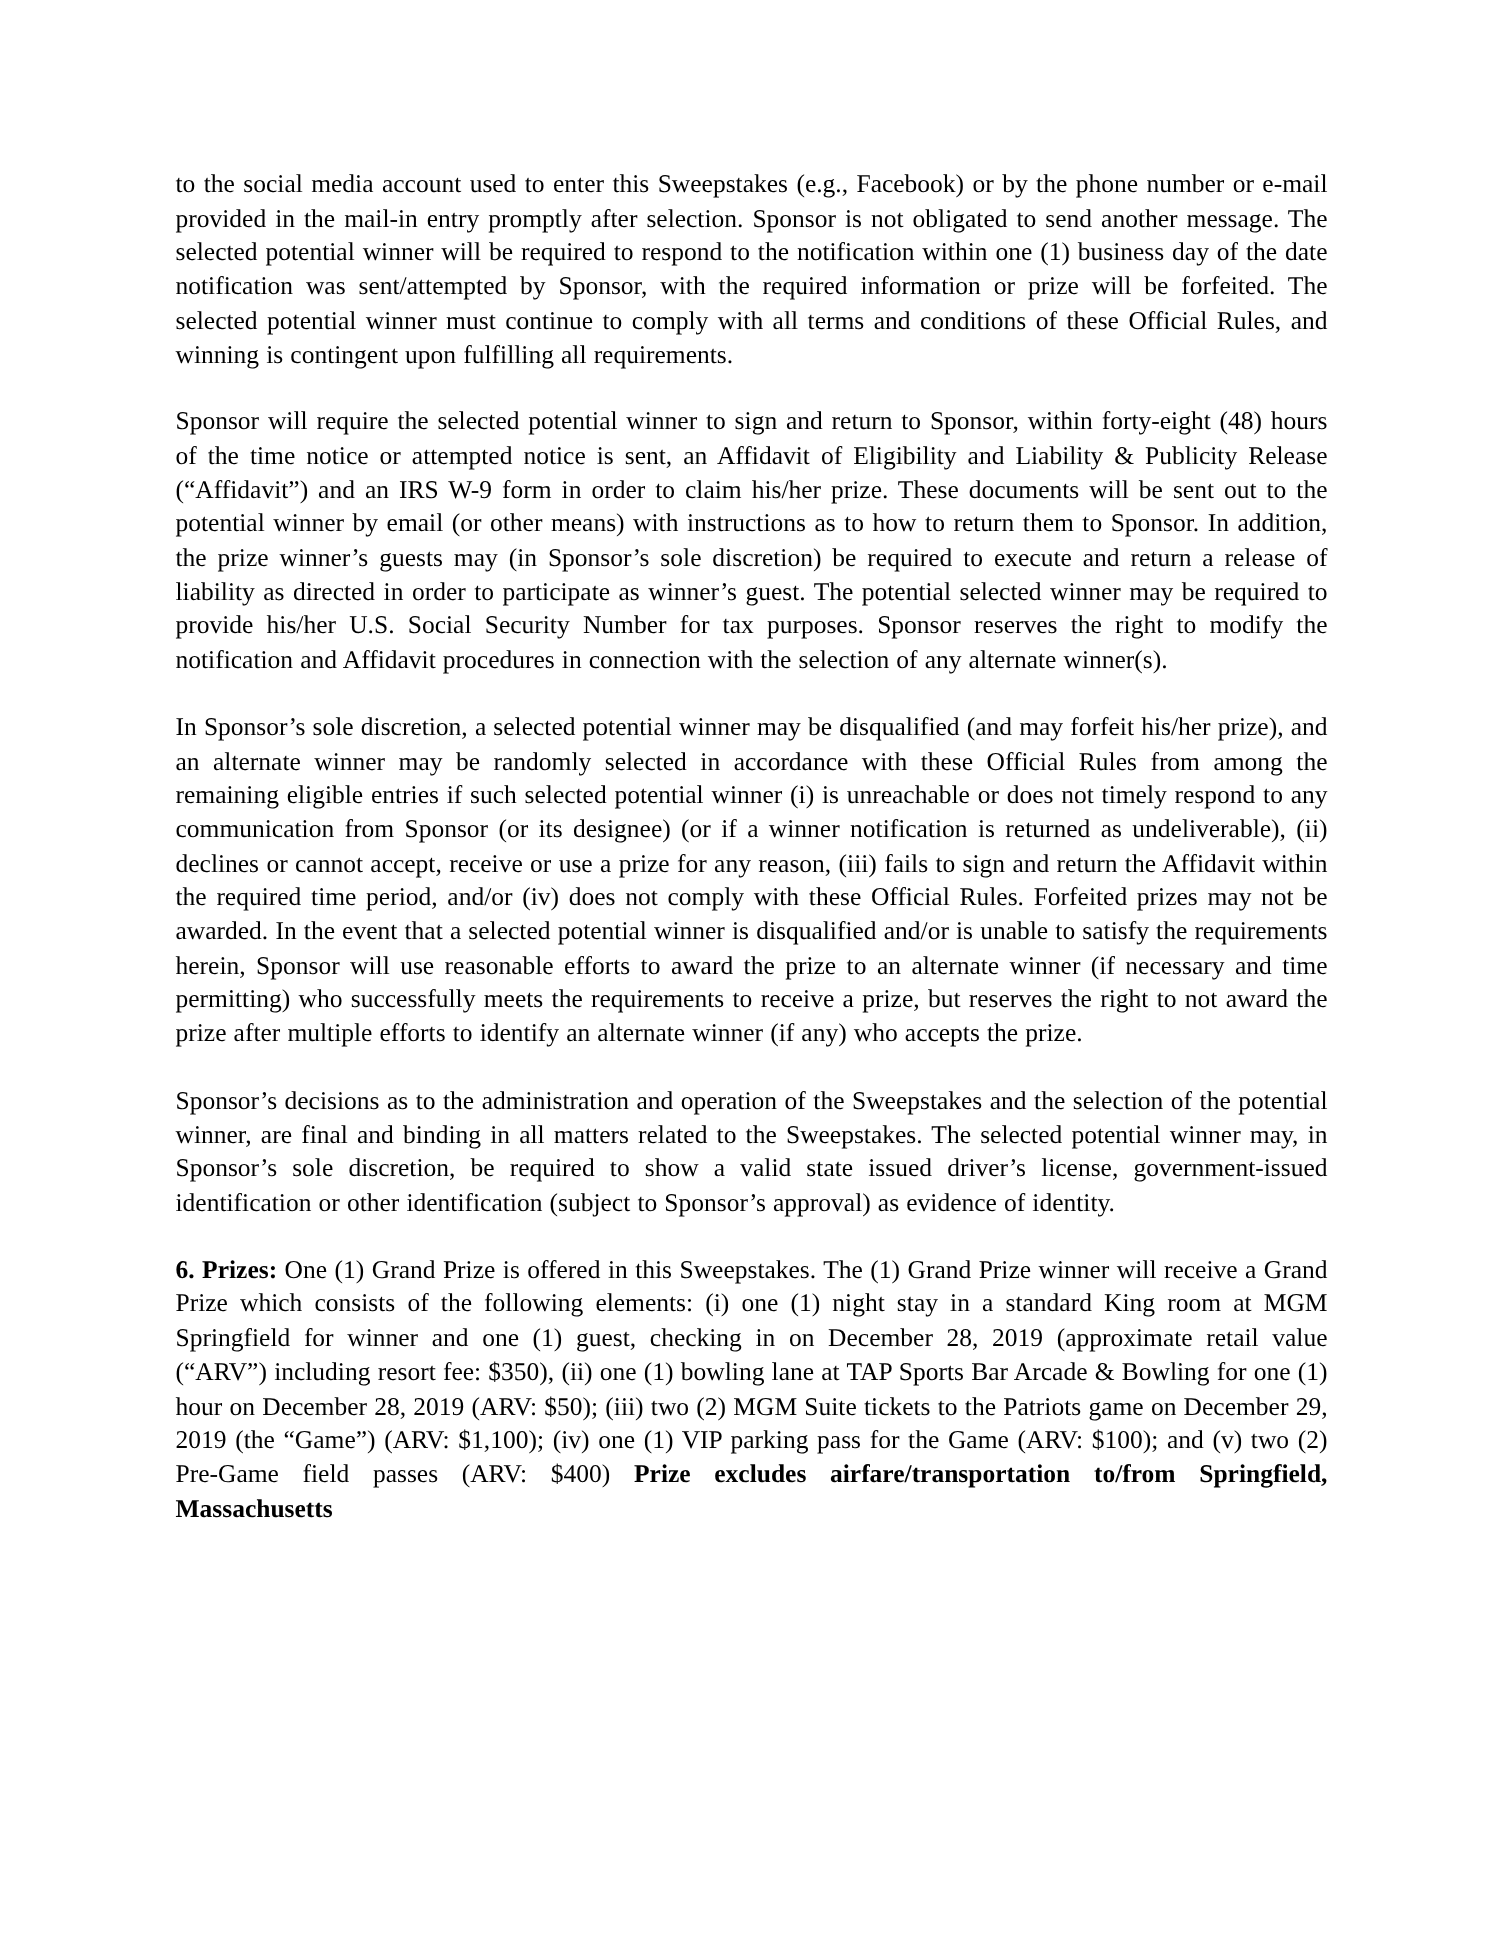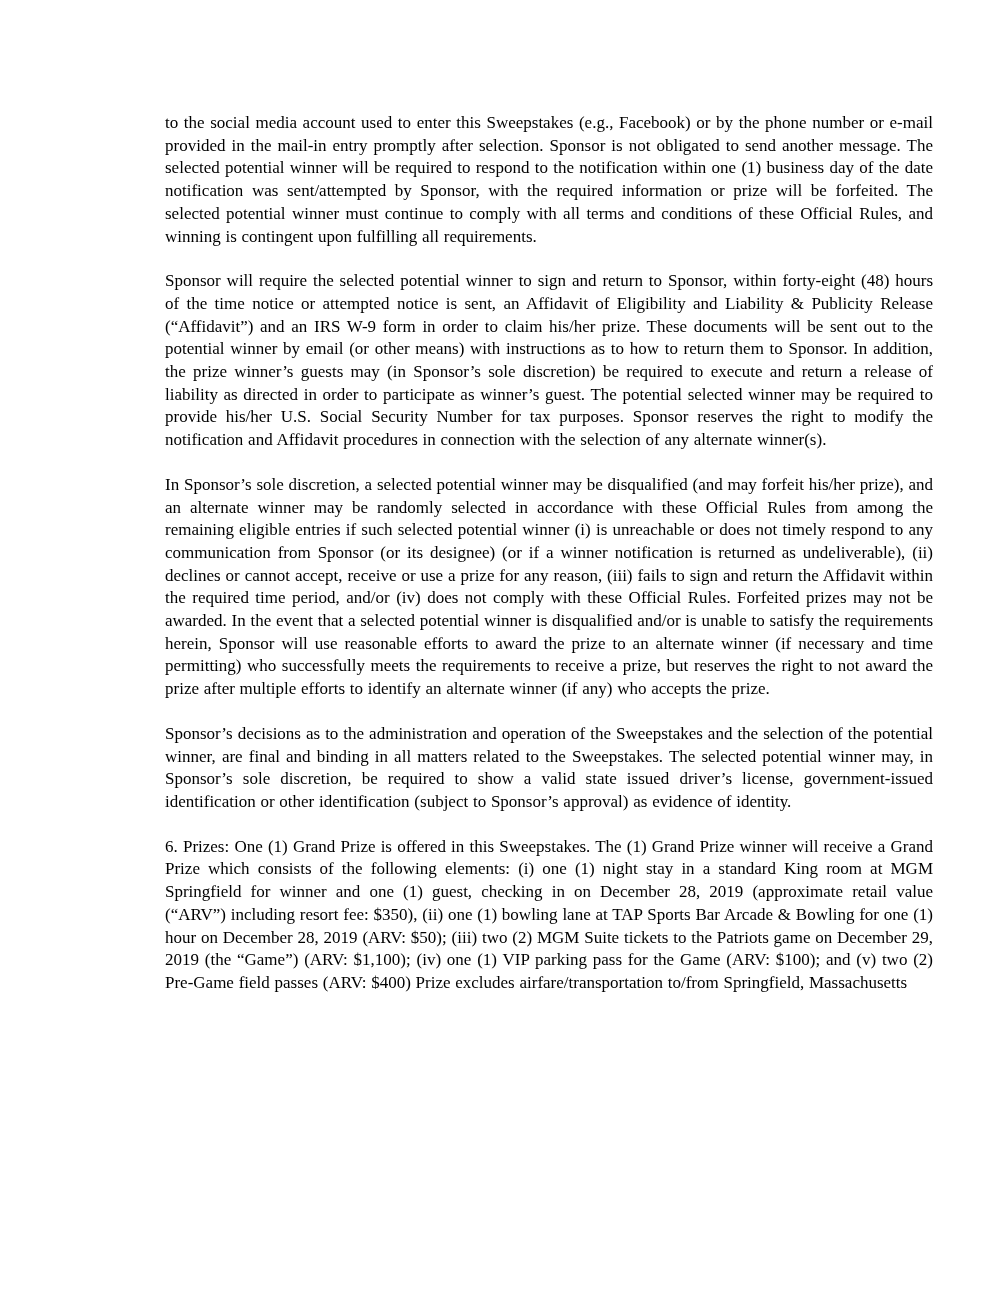--- a/index.html
+++ b/index.html
@@ -13,31 +13,30 @@
     color: #000000;
     font-family: "Liberation Serif", serif;
     position: relative;
     overflow: hidden;
   }
   .page {
     position: absolute;
     left: 117px;
     top: 112px;
     width: 768px;
-    margin-left: 48px;
   }
   .para {
     margin: 0 0 22px 0;
     font-size: 17px;
     line-height: 22.7px;
     text-align: justify;
     word-spacing: 0.5px;
   }
   .bold {
-    font-weight: normal;
+    font-weight: bold;
   }
 </style>
 </head>
 <body>
 
 <div class="page">
 
   <p class="para"><span>to the social media account used to enter this Sweepstakes (e.g., Facebook) or by the phone number or e-mail provided in the mail-in entry promptly after selection.  Sponsor is not obligated to send another message.  The selected potential winner will be required to respond to the notification within one (1) business day of the date notification was sent/attempted by Sponsor, with the required information or prize will be forfeited.  The selected potential winner must continue to comply with all terms and conditions of these Official Rules, and winning is contingent upon fulfilling all requirements.</span></p>
 
   <p class="para"><span>Sponsor will  require the selected potential winner to sign and return to Sponsor, within forty-eight (48) hours of the time notice or attempted notice is sent, an Affidavit of Eligibility and Liability &amp; Publicity Release (“Affidavit”) and an IRS W-9 form in order to claim his/her prize.  These documents will be sent out to the potential winner by email (or other means) with instructions as to how to return them to Sponsor.  In addition, the prize winner’s guests may (in Sponsor’s sole discretion) be required to execute and return a release of liability as directed in order to participate as winner’s guest.  The potential selected winner may be required to provide his/her U.S. Social Security Number for tax purposes.  Sponsor reserves the right to modify the notification and Affidavit procedures in connection with the selection of any alternate winner(s).</span></p>

